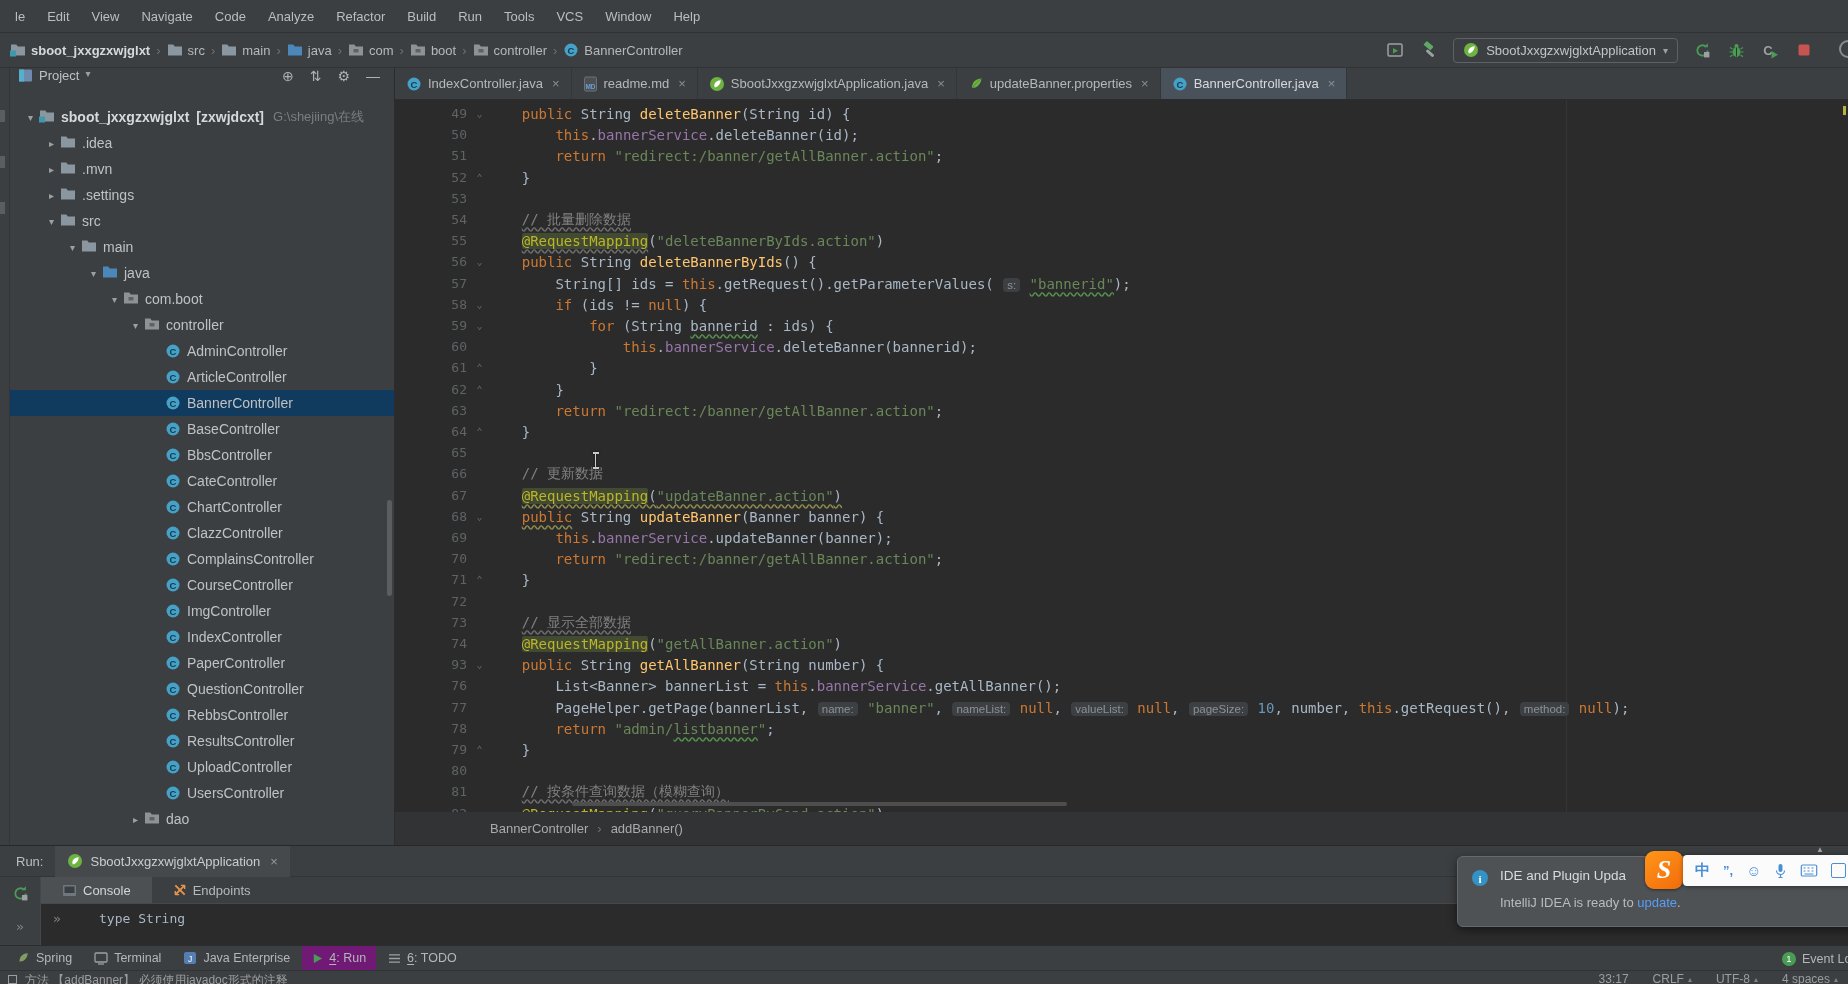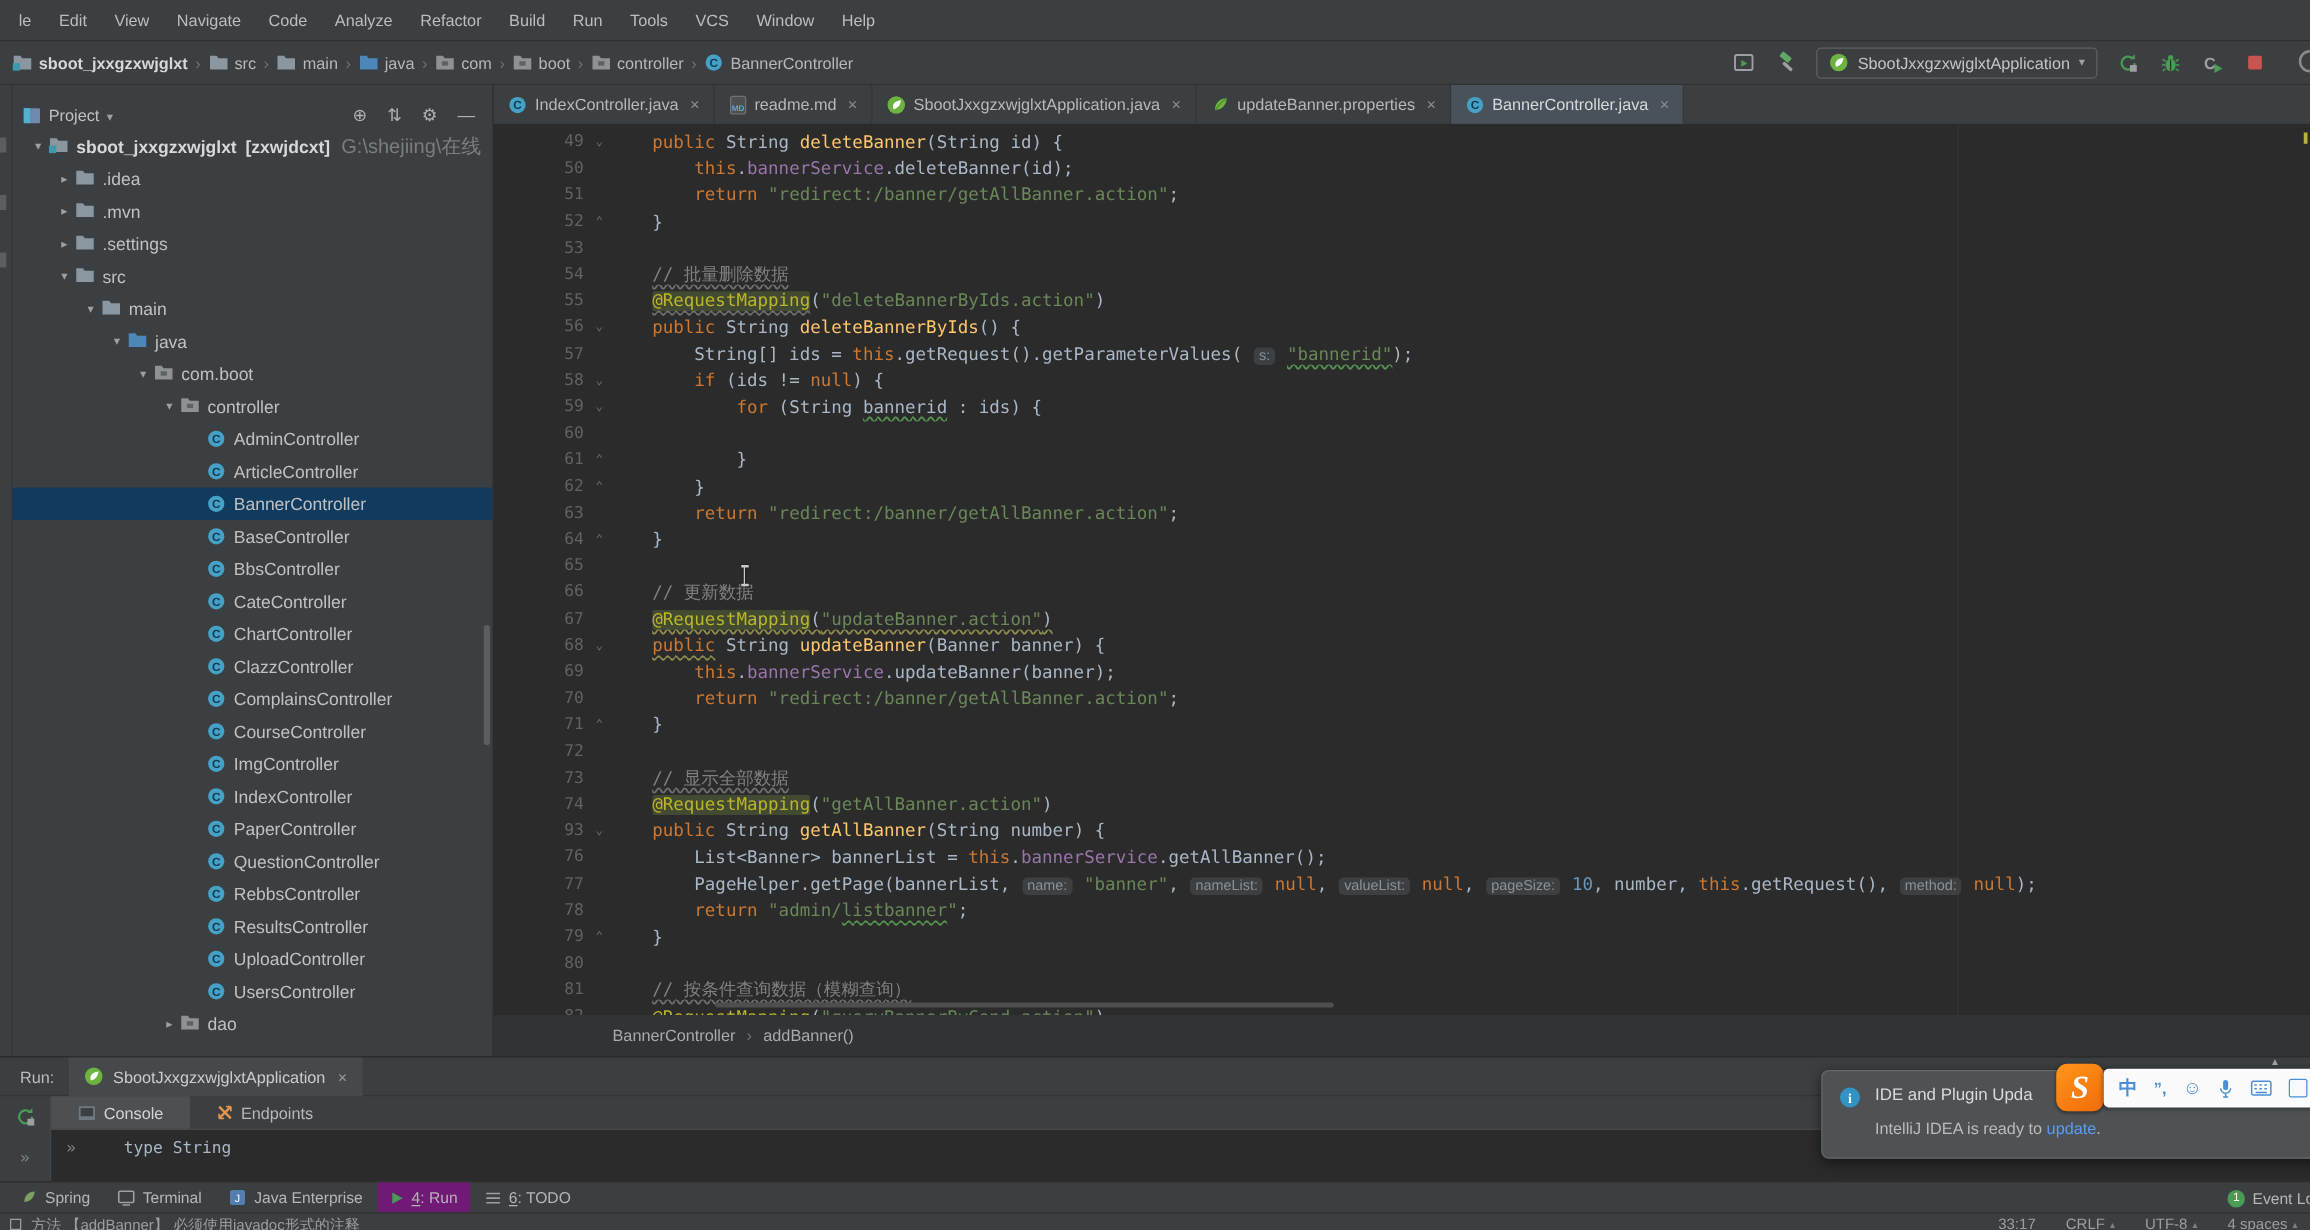--- a/index.html
+++ b/index.html
@@ -19,31 +19,31 @@
   .tbico{display:inline-flex;width:20px;height:20px;align-items:center;justify-content:center;cursor:pointer}
   #run-combo{display:flex;align-items:center;gap:7px;height:25px;border:1px solid #5E6264;border-radius:4px;padding:0 9px;cursor:pointer}
   #run-combo .cfg{font-size:13px;color:#C2C4C6}
   #run-combo .combo-arrow{color:#9DA0A2;font-size:10px}
   #edge-circle{position:absolute;right:-9px;top:7px;width:18px;height:18px;border:2px solid #8A8D8F;border-radius:50%}
   
   #left-stripe{position:absolute;left:0;top:68px;width:10px;bottom:139px;background:#3C3F41;border-right:1px solid #333638}
   #left-stripe .frag{position:absolute;left:0;width:5px;height:12px;background:#5a5e60}
   
   #project-panel{position:absolute;left:10px;top:68px;width:385px;bottom:139px;background:#3C3F41;border-right:1px solid #2a2c2e;overflow:hidden}
-  #pp-header{height:32px;display:flex;align-items:flex-end;padding:0 8px;gap:6px;font-size:13px;color:#BFC1C3}
+  #pp-header{height:32px;display:flex;align-items:flex-start;padding:0 8px;gap:6px;font-size:13px;color:#BFC1C3}
   #pp-header .pp-caret{color:#9DA0A2;font-size:10px}
   .pp-actions{margin-left:auto;display:flex;gap:16px;color:#AFB1B3;font-size:14px;padding-right:6px}
   .pp-actions span{cursor:pointer}
   #tree{position:absolute;left:0;right:0;top:36px}
   .trow{height:26px;display:flex;align-items:center;font-size:14px;color:#BFC1C3;white-space:nowrap;overflow:hidden;cursor:pointer}
   .trow.sel{background:#113B5E}
   .trow .arrow{width:17px;flex:none;text-align:center;color:#9DA0A2;font-size:10px}
   .trow .tic{width:16px;height:16px;flex:none;margin-right:6px;display:inline-flex}
   .trow .tl2{font-weight:bold;color:#D6D8DA;margin-left:7px}
-  .trow .tpath{color:#7A7E80;margin-left:9px;font-size:16px}
+  .trow .tpath{color:#7A7E80;margin-left:9px;font-size:13px}
   .trow.root .tl{font-weight:bold;color:#D6D8DA}
   #pp-scrollbar{position:absolute;right:2px;top:432px;width:5px;height:96px;background:#5a5e60;border-radius:3px}
   
   #editor{position:absolute;left:395px;top:68px;right:0;bottom:139px}
   #tabstrip{position:absolute;left:0;top:0;right:0;height:32px;background:#3C3F41;border-bottom:1px solid #2a2c2e;display:flex}
   .etab{display:inline-flex;align-items:center;gap:6px;padding:0 11px;font-size:13px;color:#B6B8BA;border-right:1px solid #333638;cursor:pointer}
   .etab.active{background:#49525A;color:#D8DADC}
   .etab .tclose{color:#8C8F91;font-size:13px;margin-left:3px}
   #codearea{position:absolute;left:0;top:32px;right:0;bottom:33px;background:#2B2B2B;overflow:hidden;font-family:"DejaVu Sans Mono",monospace}
   #margin-guide{position:absolute;left:1171px;top:0;bottom:0;width:1px;background:#353535}
@@ -671,20 +671,21 @@
             <span class="toks"><span class="tk ">        </span><span class="tk k">if </span><span class="tk ">(ids != </span><span class="tk k">null</span><span class="tk ">) {</span></span>
           </div>
           <div class="cl" style="top:215px">
             <span class="ln">59</span>
             <span class="fold">⌄</span>
             <span class="toks"><span class="tk ">            </span><span class="tk k">for </span><span class="tk ">(String </span><span class="tk wg">bannerid</span><span class="tk "> : ids) {</span></span>
           </div>
           <div class="cl" style="top:236px">
             <span class="ln">60</span>
             <span class="fold"></span>
+            <span class="toks"><span class="tk ">                </span><span class="tk k">this</span><span class="tk ">.</span><span class="tk f">bannerService</span><span class="tk ">.deleteBanner(bannerid);</span></span>
           </div>
           <div class="cl" style="top:257px">
             <span class="ln">61</span>
             <span class="fold">⌃</span>
             <span class="toks"><span class="tk ">            }</span></span>
           </div>
           <div class="cl" style="top:279px">
             <span class="ln">62</span>
             <span class="fold">⌃</span>
             <span class="toks"><span class="tk ">        }</span></span>

